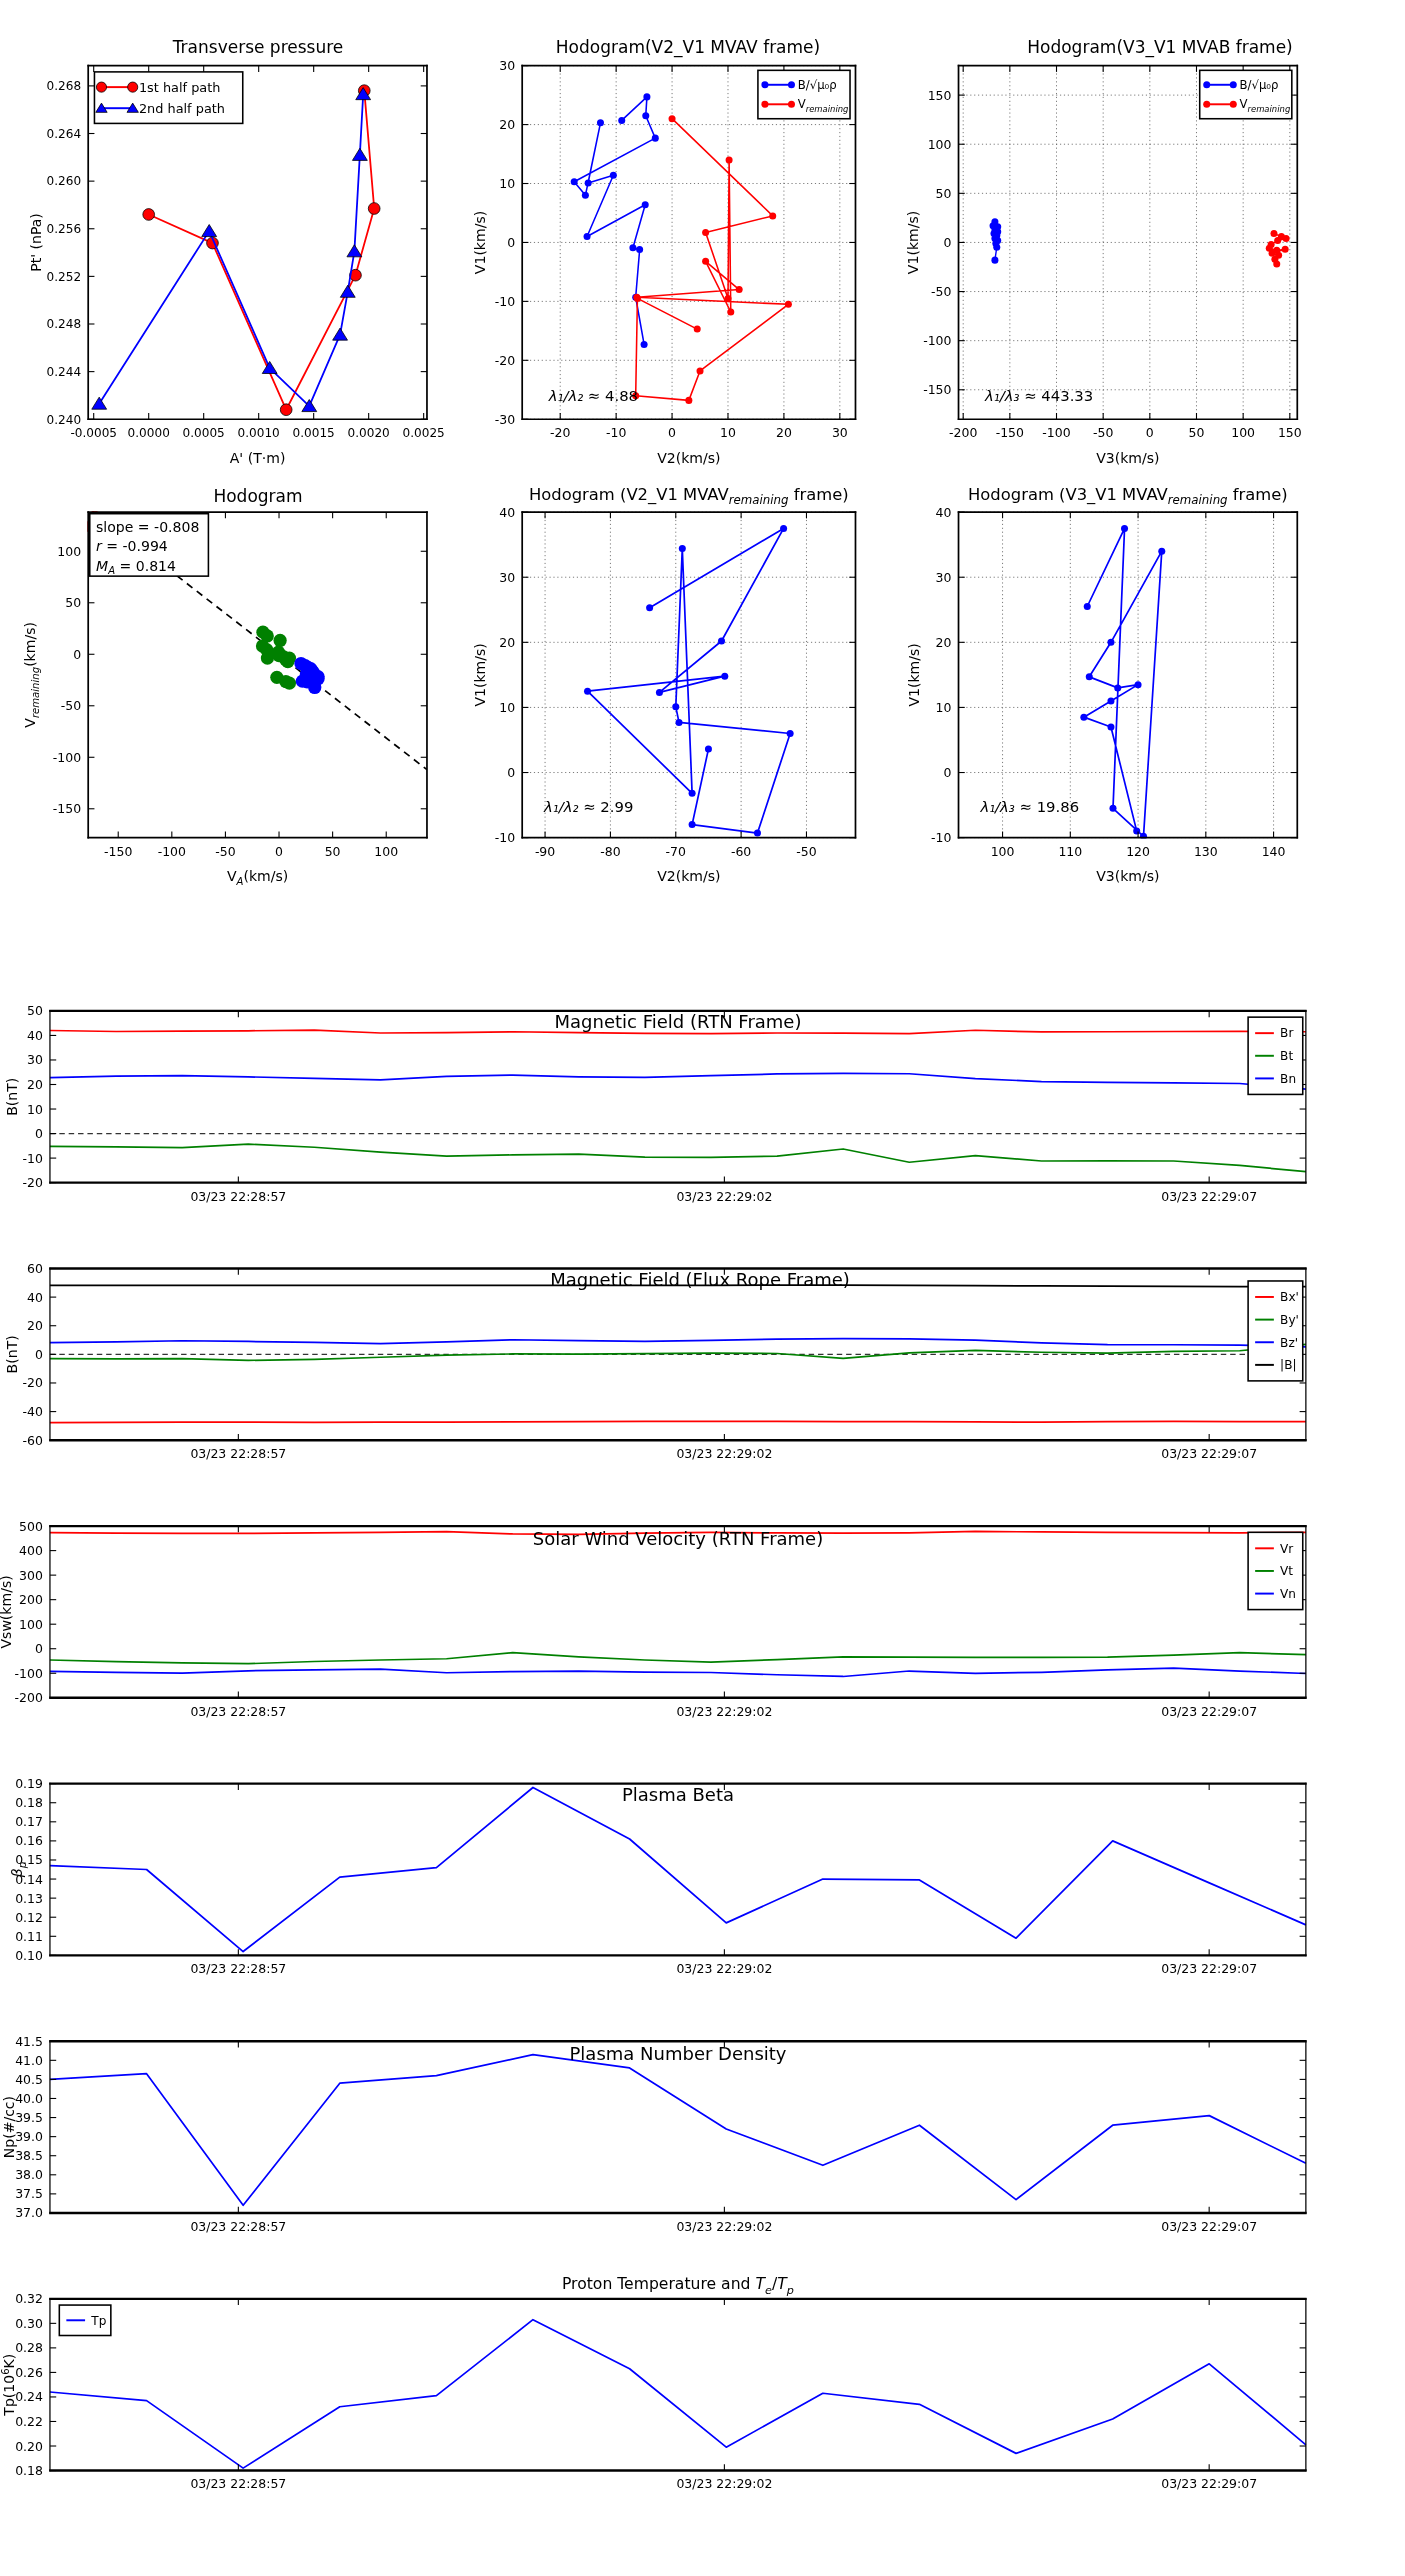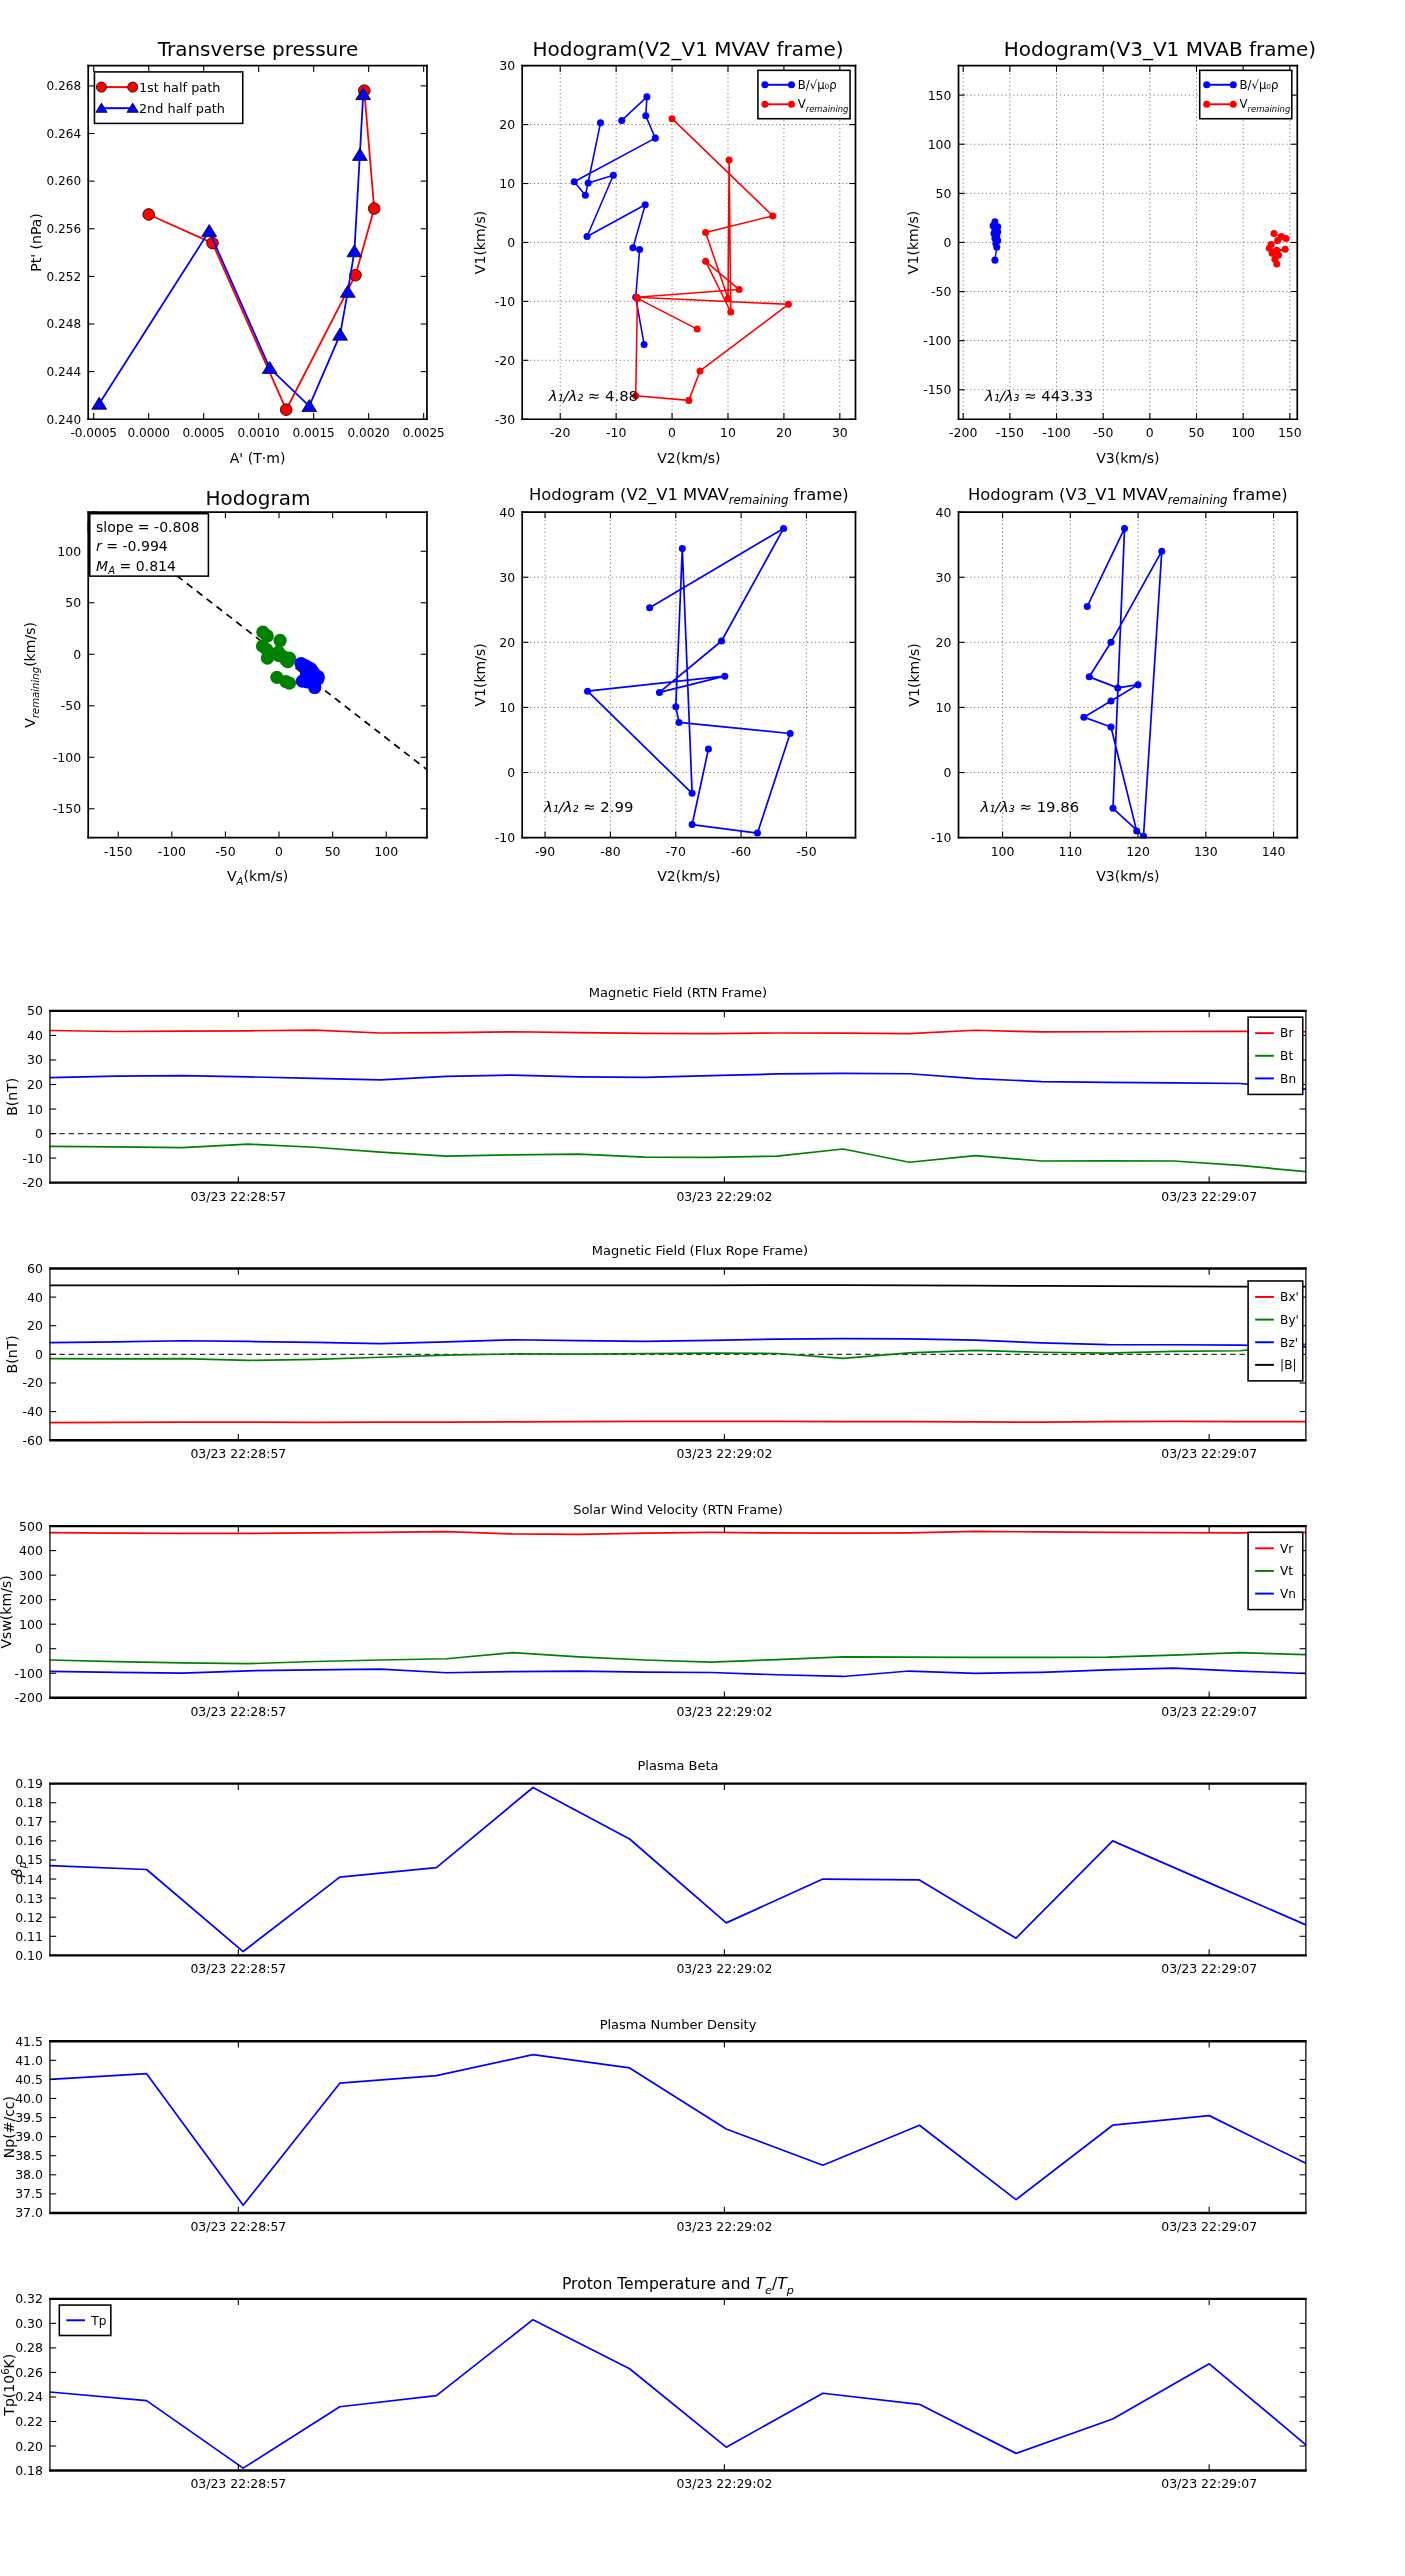--- a/index.html
+++ b/index.html
@@ -1,21 +1,21 @@
 <!DOCTYPE html>
 <html style="font-size:12.5px"><head>
 <meta charset="utf-8">
 <style>
   html,body{margin:0;padding:0;background:#ffffff;}
   body{font-family:"DejaVu Sans",sans-serif;}
   #fig{position:relative;width:1405px;height:2576px;background:#ffffff;overflow:hidden;}
   #chart-svg{position:absolute;left:0;top:0;}
   .chart-title{position:absolute;transform:translateX(-50%);white-space:nowrap;color:#000;}
-  .t21{font-size:20px;}
-  .t20{font-size:13px;}
+  .t21{font-size:17px;}
+  .t20{font-size:18px;margin-top:26px;}
 </style>
 </head>
 <body>
 
 <div id="fig">
   <svg id="chart-svg" width="1405" height="2576" xmlns="http://www.w3.org/2000/svg" viewBox="0 0 1800 3300">
       <g>
         <clipPath id="clip-0">
           <rect x="112" y="83" width="436" height="455"></rect>
         </clipPath>

